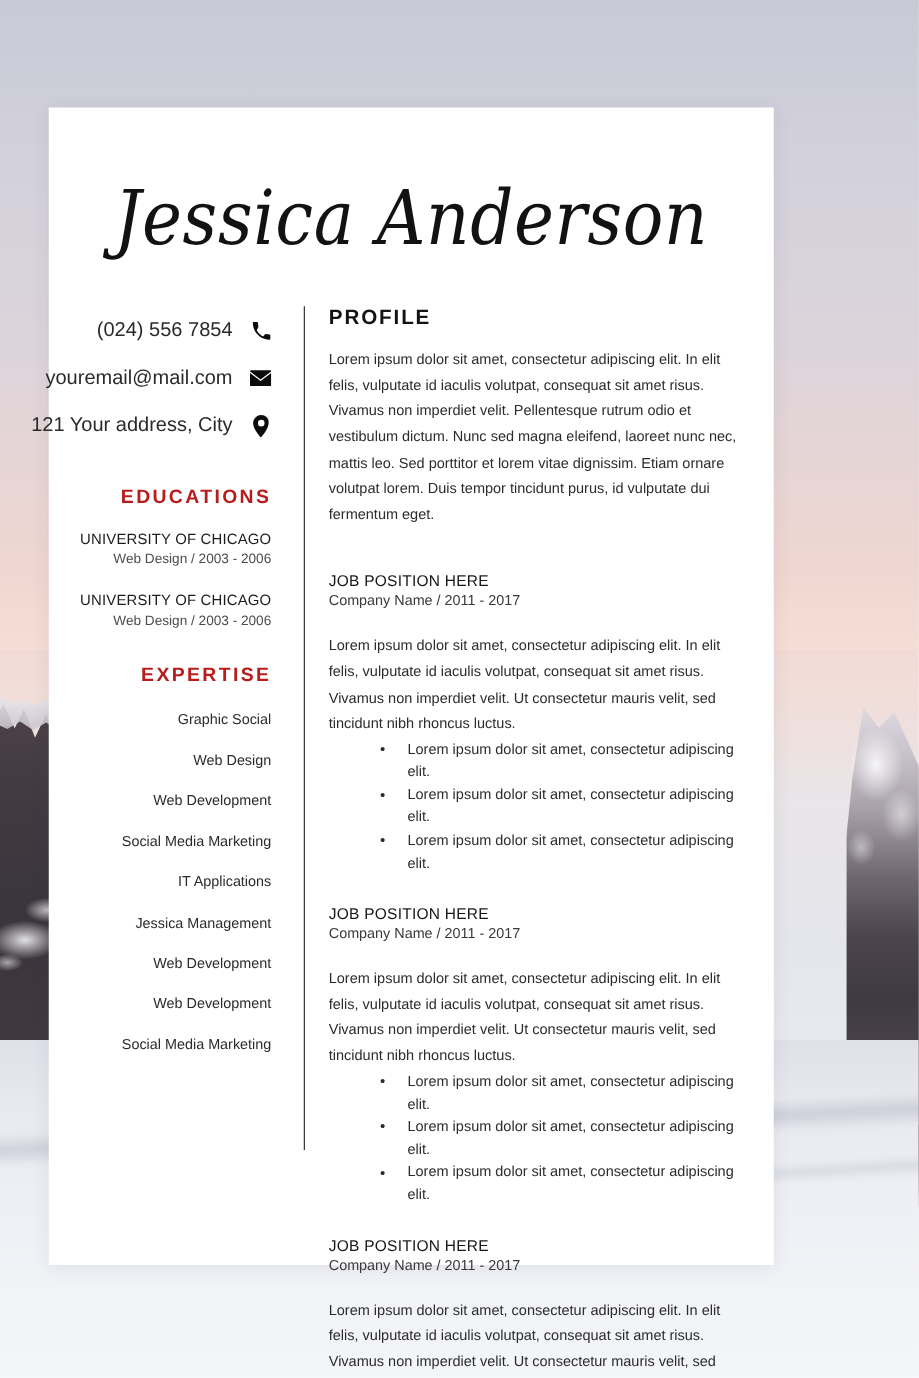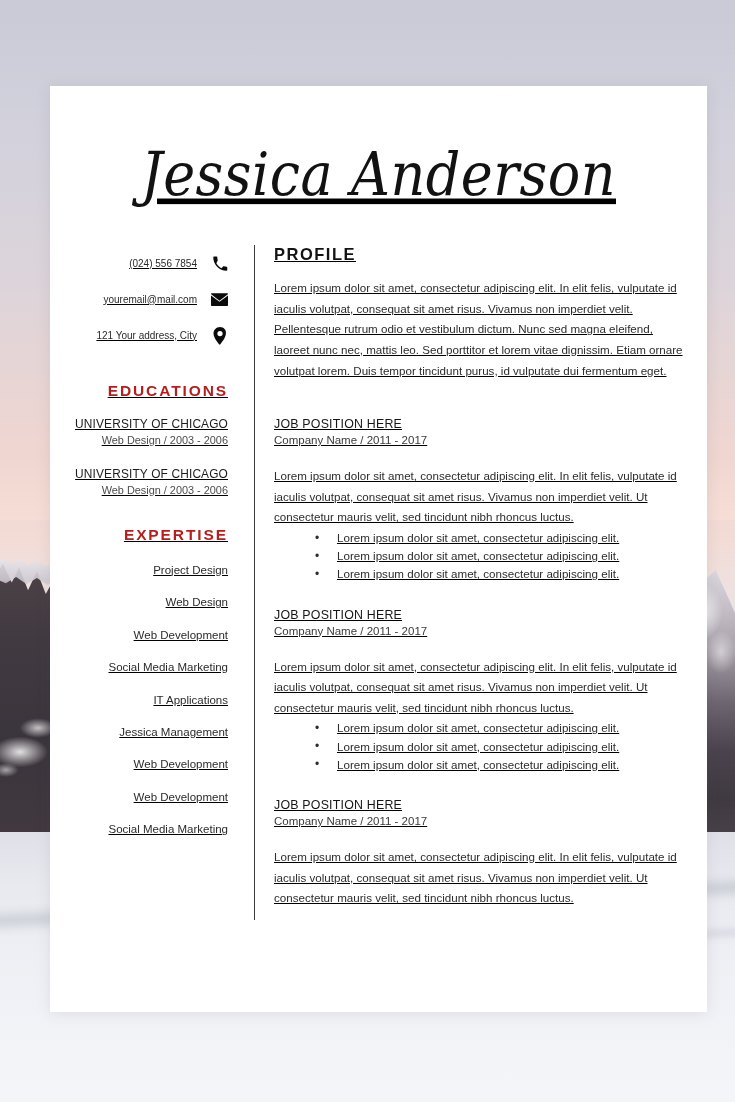--- a/index.html
+++ b/index.html
@@ -137,27 +137,26 @@
       repeating-linear-gradient(92deg,
         rgba(40,36,42,0.55) 0px, rgba(40,36,42,0.55) 2px,
         rgba(215,214,222,0.25) 2px, rgba(215,214,222,0.25) 5px);
     -webkit-mask-image: linear-gradient(180deg, rgba(0,0,0,1) 0%, rgba(0,0,0,0.85) 55%, rgba(0,0,0,0) 100%);
             mask-image: linear-gradient(180deg, rgba(0,0,0,1) 0%, rgba(0,0,0,0.85) 55%, rgba(0,0,0,0) 100%);
   }
 
   
   #page-card {
     position: absolute;
-    left: 50px;
+    left: 39px;
     top: 86px;
-    width: 657px;
+    width: 580px;
     height: 926px;
     background: #ffffff;
     box-shadow: 0 2px 14px rgba(70,70,90,0.10);
-    text-decoration: underline;
   }
 
   
   .header {
     padding-top: 62px;
     text-align: center;
   }
   .full-name {
     font-family: "DejaVu Serif", "Liberation Serif", serif;
     font-style: italic;
@@ -204,21 +203,21 @@
 
   .contact-list { margin-top: 10px; }
   .contact-row {
     display: flex;
     align-items: center;
     justify-content: flex-end;
     gap: 14px;
     margin-bottom: 19px;
   }
   .contact-text {
-    font-size: 10px;
+    font-size: 16px;
     color: #2a2a2a;
     line-height: 1.2;
     white-space: nowrap;
   }
   .contact-icon {
     width: 17px;
     height: 17px;
     flex: 0 0 17px;
     display: flex;
     align-items: center;
@@ -388,21 +387,21 @@
           <div class="edu-detail">Web Design / 2003 - 2006</div>
         </div>
         <div class="edu-item">
           <div class="edu-school">UNIVERSITY OF CHICAGO</div>
           <div class="edu-detail">Web Design / 2003 - 2006</div>
         </div>
       </div>
 
       <div class="exp-block">
         <div class="side-heading">EXPERTISE</div>
-        <div class="exp-item">Project Design</div>
+        <div class="exp-item">Graphic Social</div>
         <div class="exp-item">Web Design</div>
         <div class="exp-item">Web Development</div>
         <div class="exp-item">Social Media Marketing</div>
         <div class="exp-item">IT Applications</div>
         <div class="exp-item">Jessica Management</div>
         <div class="exp-item">Web Development</div>
         <div class="exp-item">Web Development</div>
         <div class="exp-item">Social Media Marketing</div>
       </div>
 

